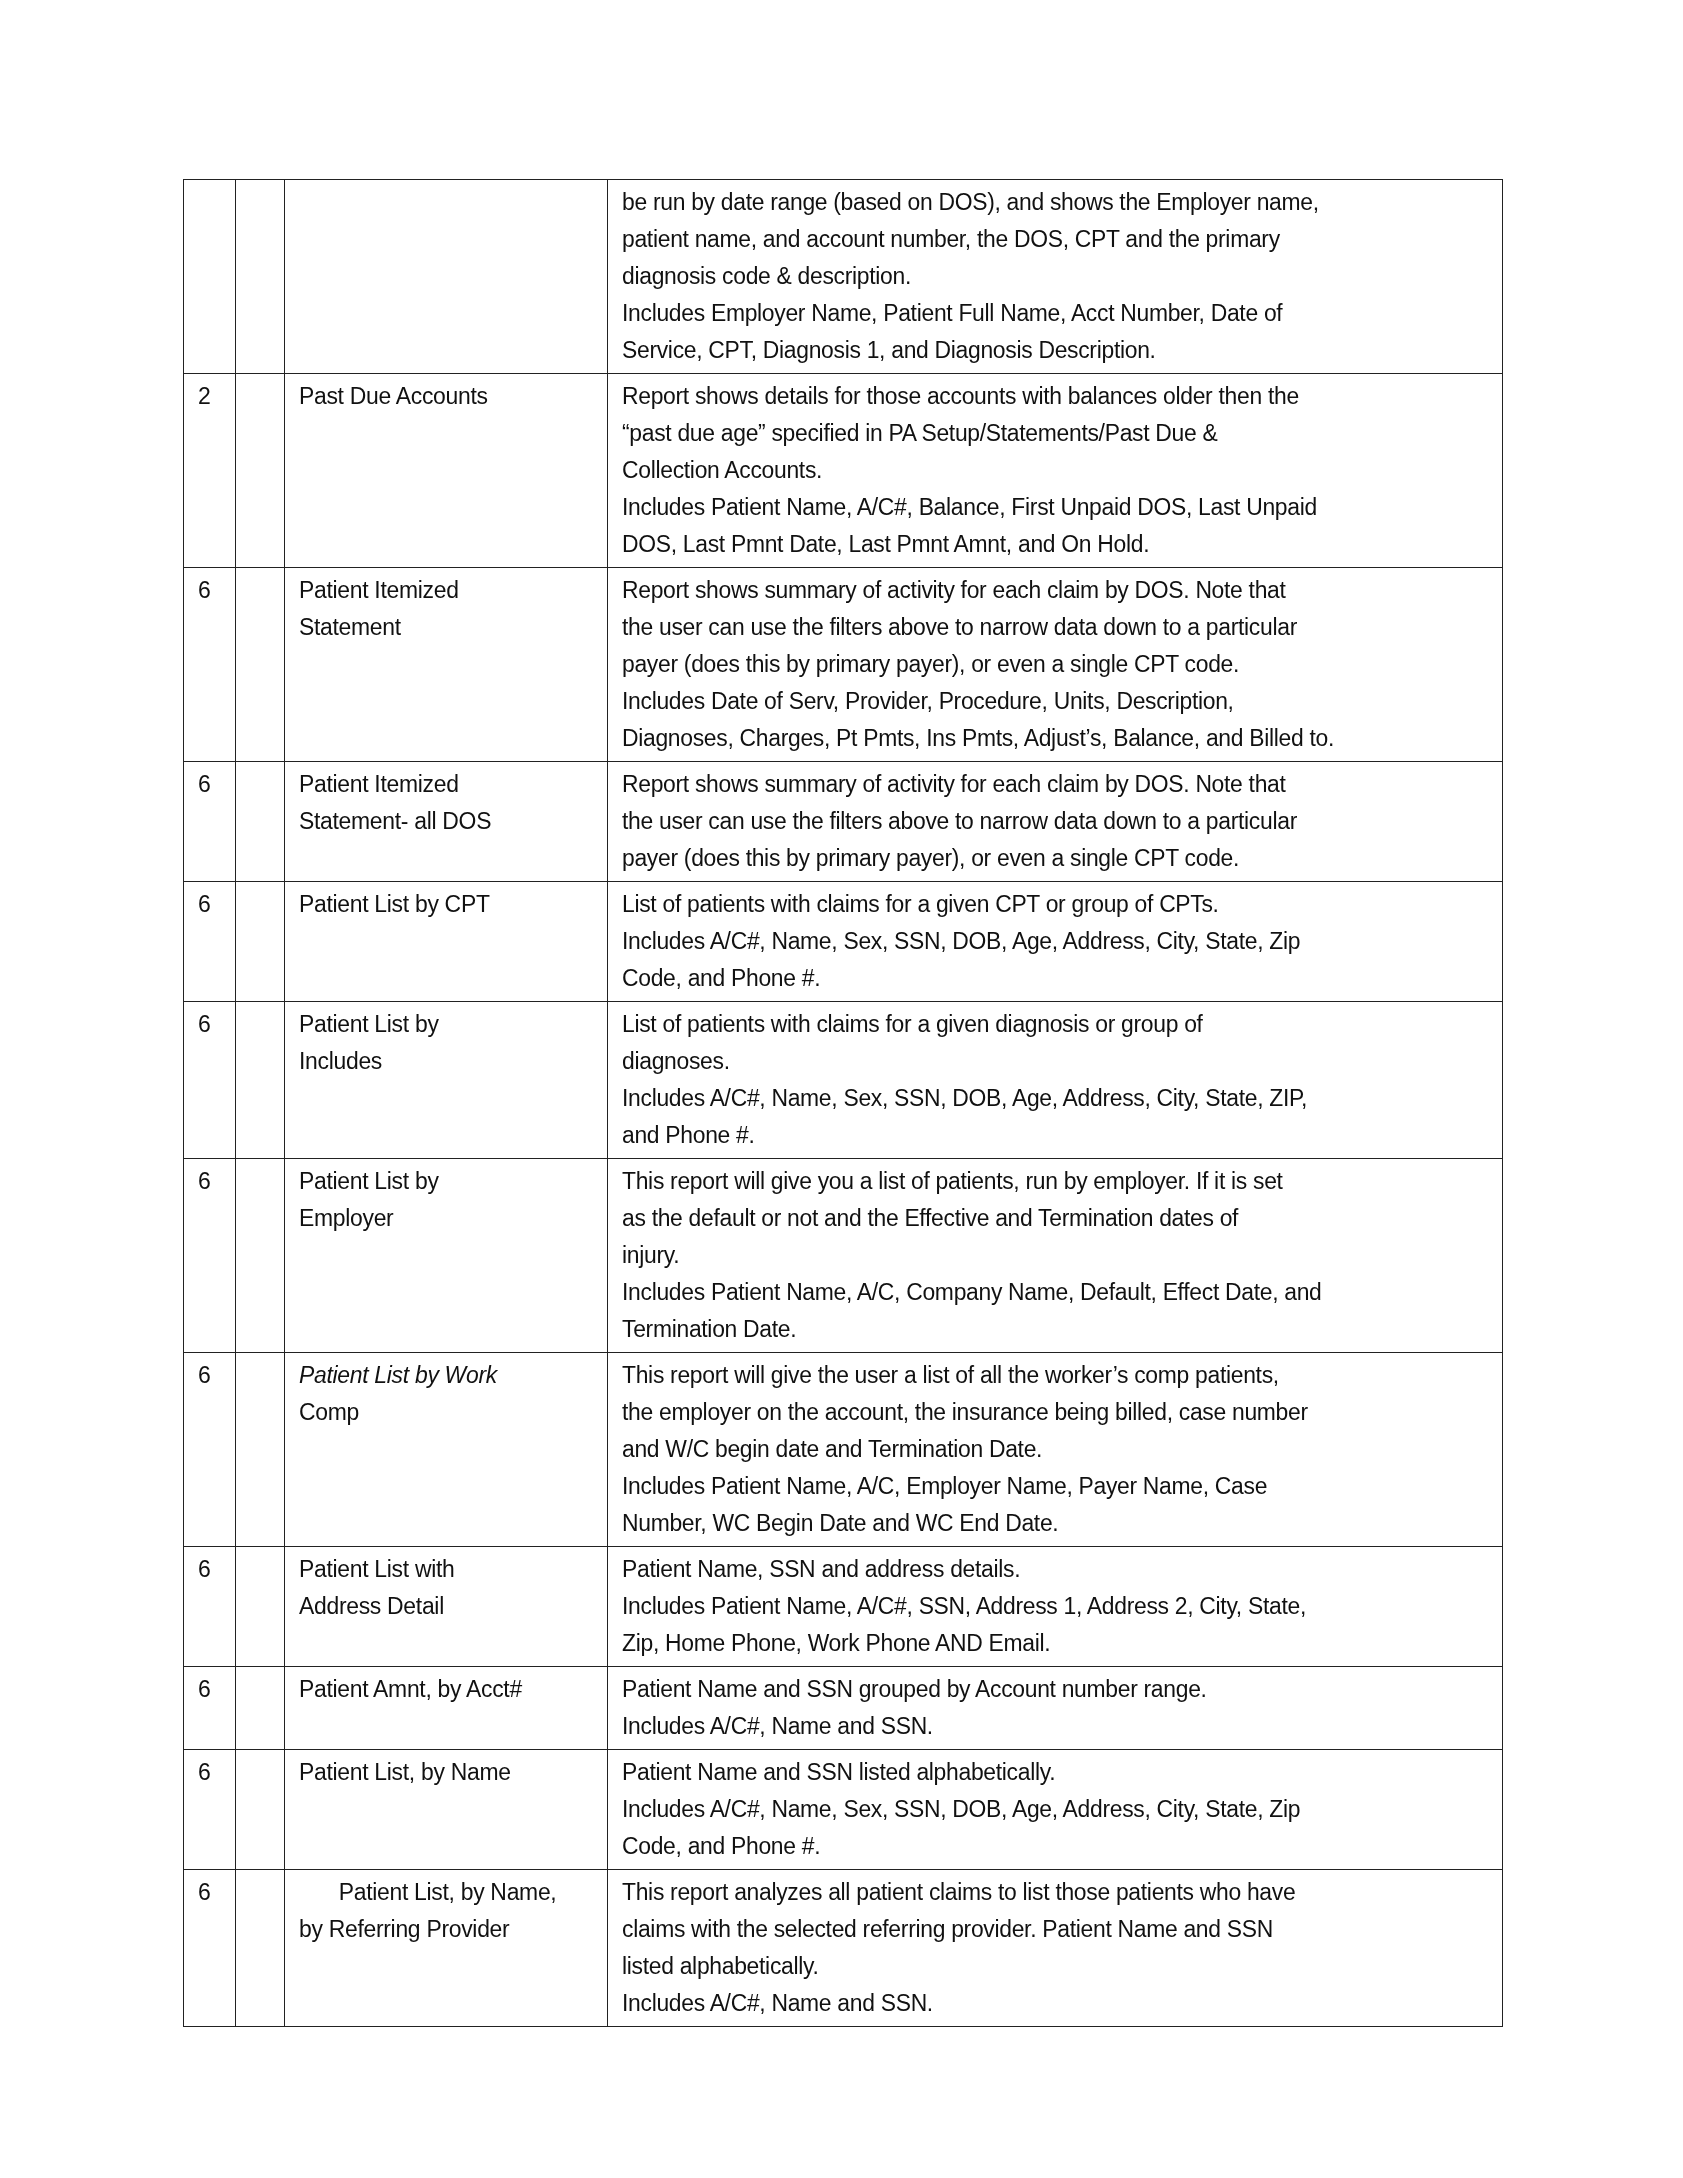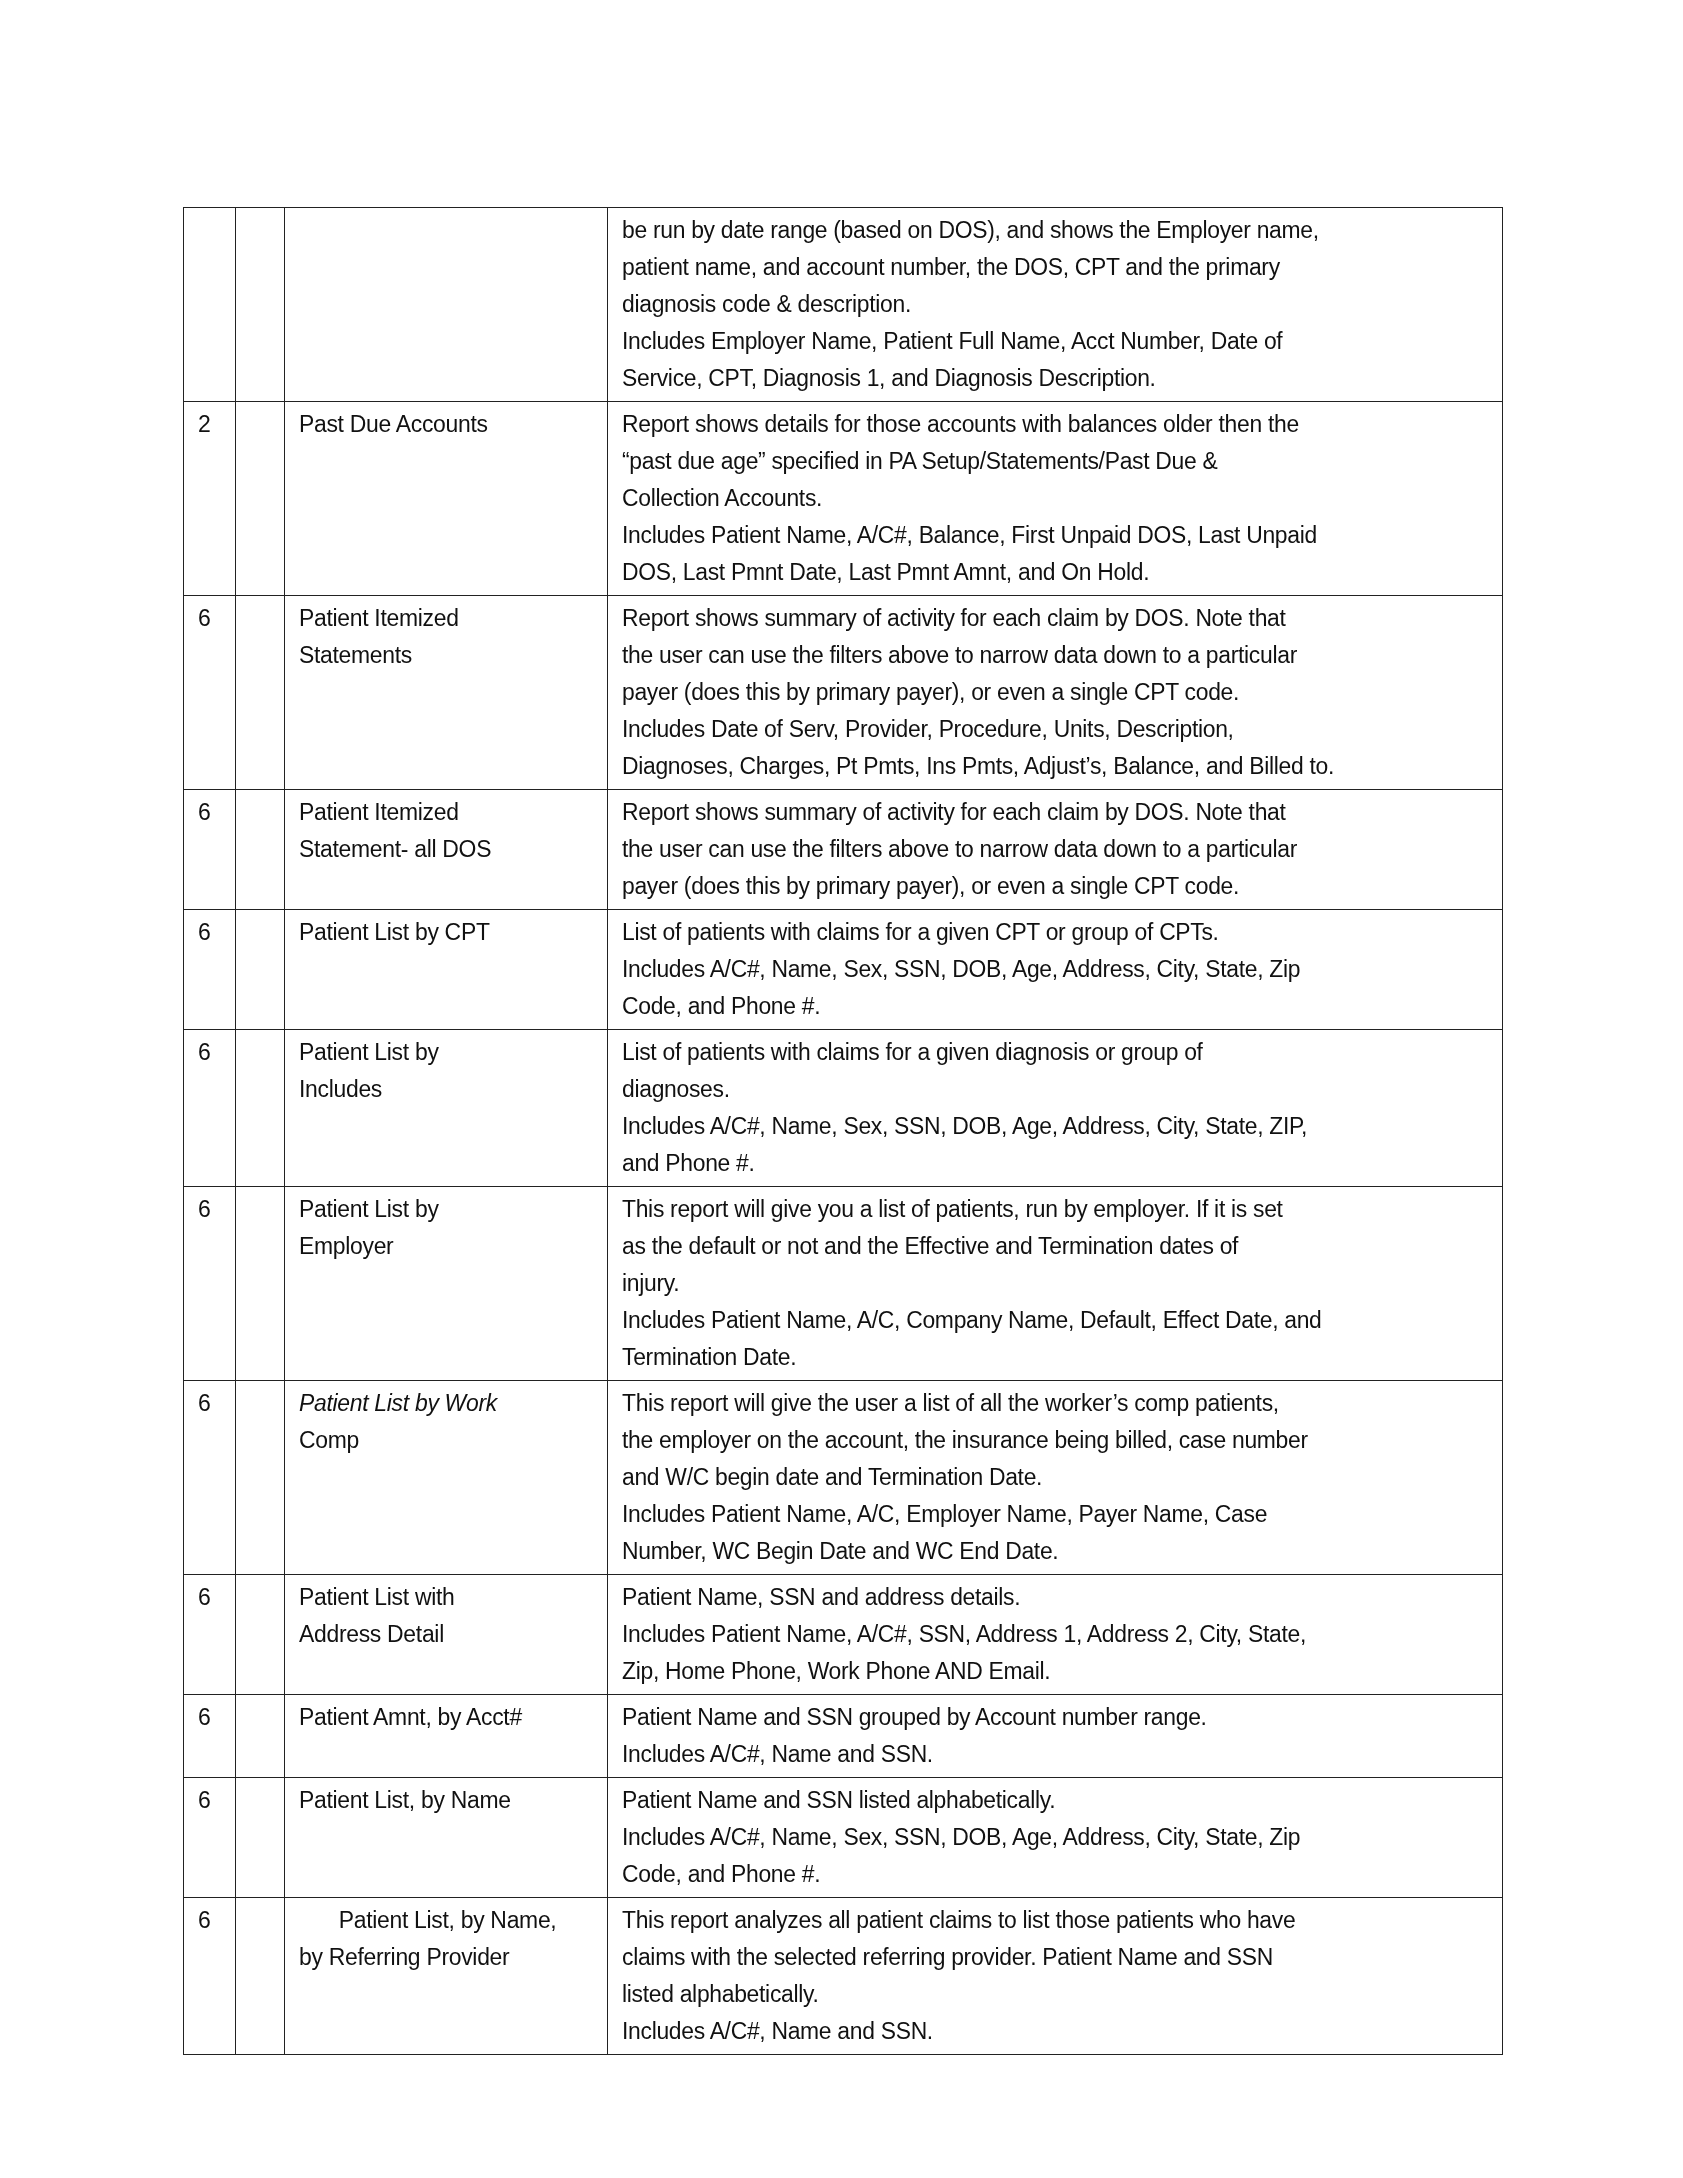--- a/index.html
+++ b/index.html
@@ -1,19 +1,19 @@
 <!DOCTYPE html>
 <html><head>
 <meta charset="utf-8">
 <style>
   html, body { margin: 0; padding: 0; background: #ffffff; }
   body { width: 1683px; height: 2178px; position: relative; overflow: hidden; }
   .page { position: absolute; left: 0; top: 0; width: 1683px; height: 2178px; background: #fff; }
   table.reports {
-    position: absolute; left: 183px; top: 207px; width: 1319px;
+    position: absolute; left: 183px; top: 179px; width: 1319px;
     border-collapse: collapse; table-layout: fixed;
     font-family: "Liberation Sans", sans-serif; color: #111;
   }
   table.reports td {
     border: 1.5px solid #222; vertical-align: top; padding: 0;
   }
   col.c1 { width: 52px; } col.c2 { width: 49px; } col.c3 { width: 323px; } col.c4 { width: 895px; }
   .cell { padding: 4px 10px 4px 14px; }
   .line { display: block; white-space: nowrap; font-size: 23px; line-height: 37px; letter-spacing: -0.3px; }
   .c4cell .line { transform-origin: left center; }
@@ -90,21 +90,21 @@
             </div>
           </td>
     <td>
             <div class="cell">
               <span class="line"></span>
             </div>
           </td>
     <td>
             <div class="cell name-lines">
               <span class="line" style="transform: scaleX(0.997); transform-origin: left center;">Patient Itemized</span>
-              <span class="line" style="transform: scaleX(0.997); transform-origin: left center;">Statements</span>
+              <span class="line" style="transform: scaleX(0.997); transform-origin: left center;">Statement</span>
             </div>
           </td>
     <td>
             <div class="cell c4cell desc-lines">
               <span class="line" style="transform: scaleX(0.995);">Report shows summary of activity for each claim by DOS. Note that</span>
               <span class="line" style="transform: scaleX(0.995);">the user can use the filters above to narrow data down to a particular</span>
               <span class="line" style="transform: scaleX(0.995);">payer (does this by primary payer), or even a single CPT code.</span>
               <span class="line" style="transform: scaleX(0.995);">Includes Date of Serv, Provider, Procedure, Units, Description,</span>
               <span class="line" style="transform: scaleX(0.995);">Diagnoses, Charges, Pt Pmts, Ins Pmts, Adjust’s, Balance, and Billed to.</span>
             </div>

